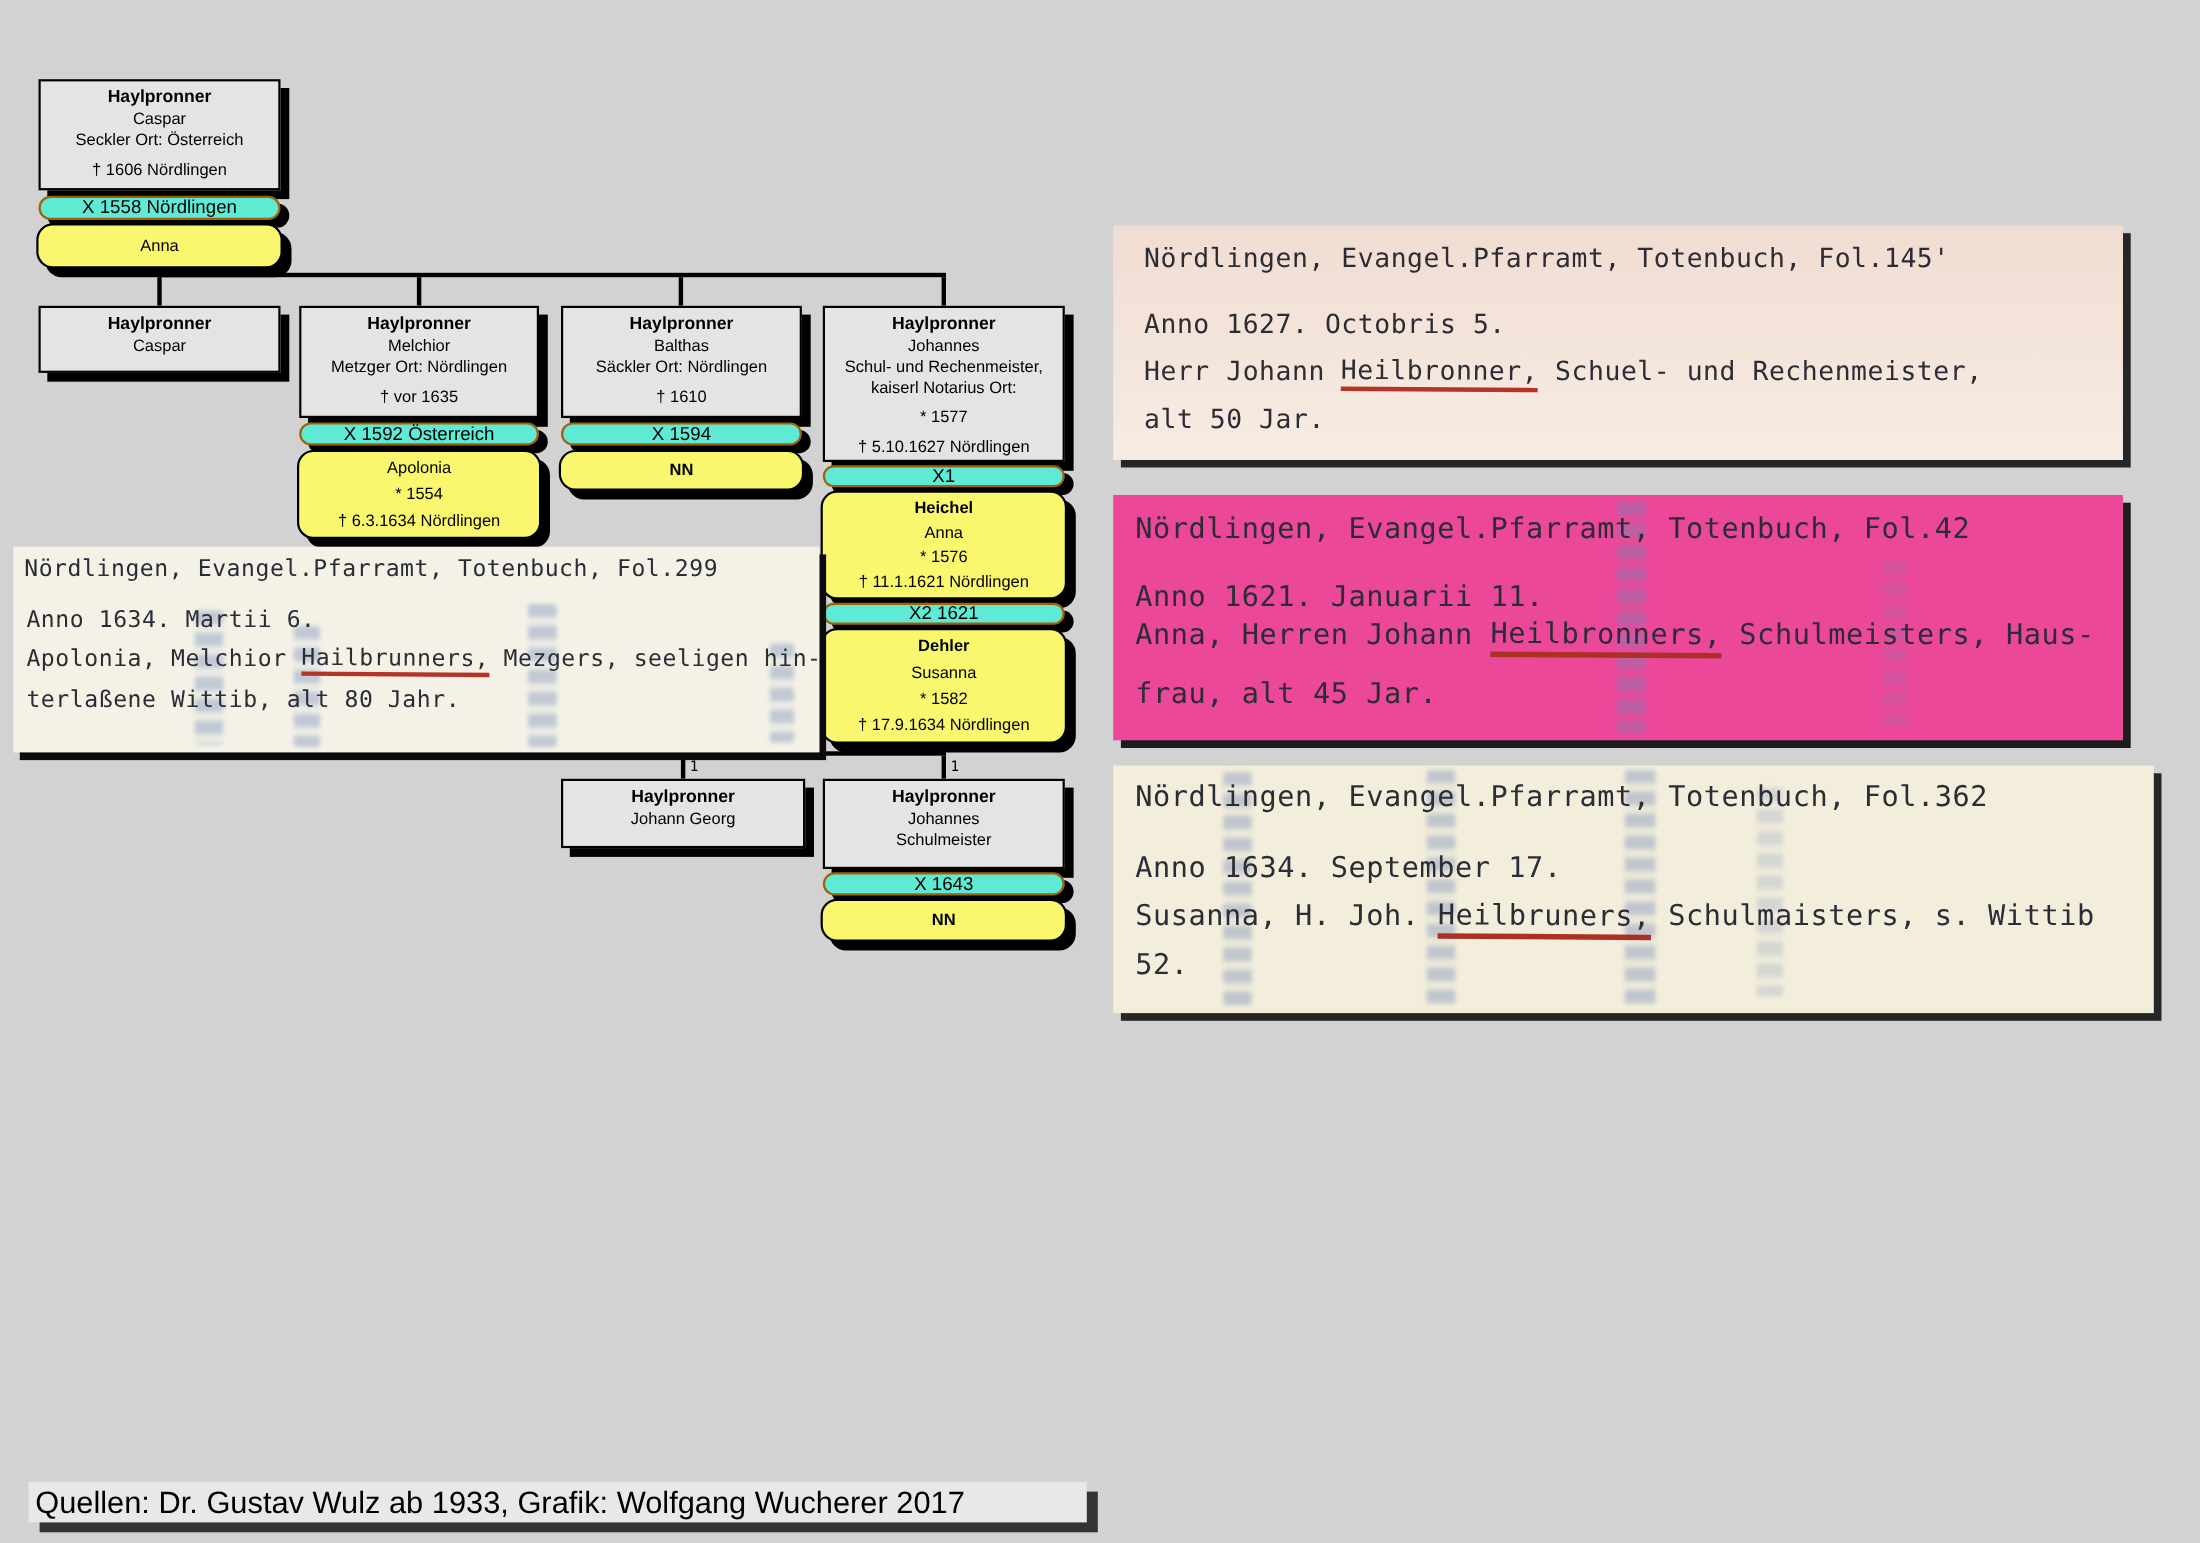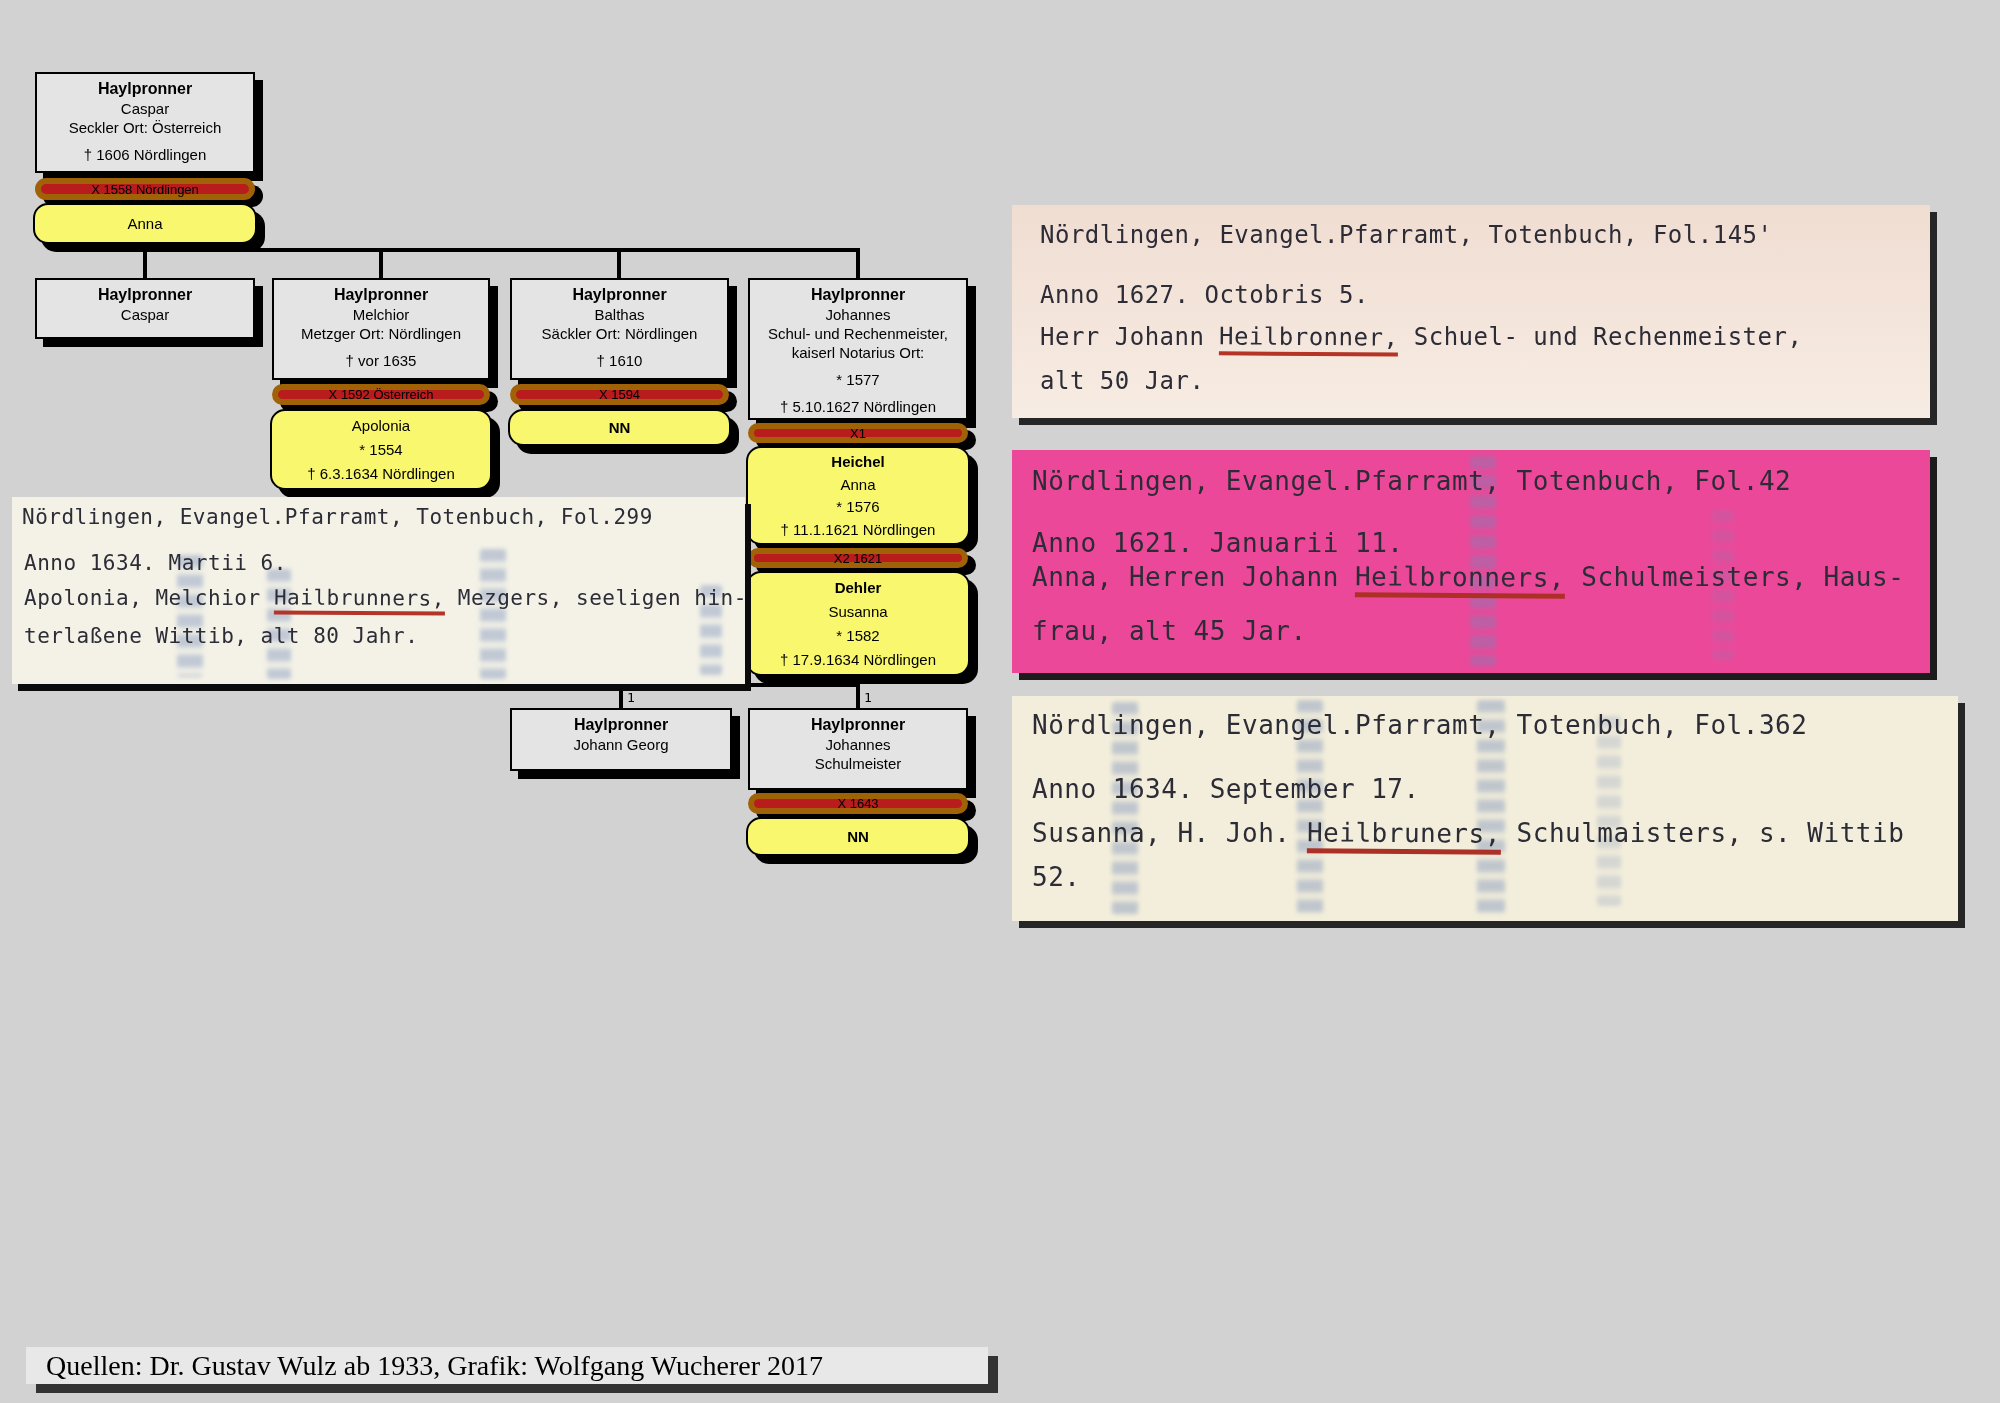--- a/index.html
+++ b/index.html
@@ -5,22 +5,22 @@
   html,body{margin:0;padding:0;background:#d2d2d2;}
   #stage{position:relative;width:2000px;height:1403px;background:#d2d2d2;overflow:hidden;
          font-family:"Liberation Sans",sans-serif;color:#000;}
 
   
   .gbox{position:absolute;background:#e4e4e4;border:2px solid #000;box-shadow:8px 8px 0 #000;
         text-align:center;padding-top:4px;box-sizing:border-box;}
   .surname{font-weight:bold;font-size:16px;line-height:21px;}
   .bline{font-size:15px;line-height:19px;}
   .gap{margin-top:8px;}
-  .band{position:absolute;background:#b91c1c;border:6px solid #a16207;border-radius:13px;
-        box-shadow:8px 7px 0 #000;font-size:13px;display:flex;align-items:center;
+  .band{position:absolute;background:#5eead4;border:2px solid #a16207;border-radius:13px;
+        box-shadow:8px 7px 0 #000;font-size:17px;display:flex;align-items:center;
         justify-content:center;box-sizing:border-box;}
   .ybox{position:absolute;background:#f8f76e;border:2px solid #000;border-radius:15px;
         box-shadow:8px 8px 0 #000;text-align:center;display:flex;flex-direction:column;
         justify-content:space-evenly;box-sizing:border-box;}
   .bold{font-weight:bold;}
   .cline{position:absolute;background:#000;}
   .onum{position:absolute;font-family:"DejaVu Sans Mono",monospace;font-size:13px;line-height:13px;}
 
   
   .doc{position:absolute;font-family:"DejaVu Sans Mono","Liberation Mono",monospace;
@@ -31,21 +31,21 @@
   .doc-3{background:#f3eedb;box-shadow:7px 7px 0 #262626;font-size:26px;}
   .dline{position:absolute;white-space:pre;letter-spacing:.5px;}
   .redul{display:inline-block;border-bottom:4px solid #b43428;padding-bottom:1px;transform:rotate(.4deg);}
   .thick{border-bottom-width:5px;border-bottom-color:#ad3026;}
   .ghost{position:absolute;background:repeating-linear-gradient(rgba(110,135,185,.38) 0 12px,
          rgba(110,135,185,.06) 12px 20px);filter:blur(2px);border-radius:3px;}
 
   
   .caption{position:absolute;left:26px;top:1347px;width:962px;height:37px;background:#e8e8e8;
            box-shadow:10px 9px 0 #333;font-size:28px;display:flex;align-items:center;
-           padding-left:20px;box-sizing:border-box;font-family:Liberation Serif, serif;}
+           padding-left:6px;box-sizing:border-box;}
 </style>
 </head>
 <body>
 
 <div id="stage">
 
   <div class="cline" style="left:143px;top:243px;width:4px;height:8px"></div>
   <div class="cline" style="left:143px;top:248px;width:717px;height:4px"></div>
   <div class="cline" style="left:143px;top:252px;width:4px;height:26px"></div>
   <div class="cline" style="left:379px;top:252px;width:4px;height:26px"></div>

